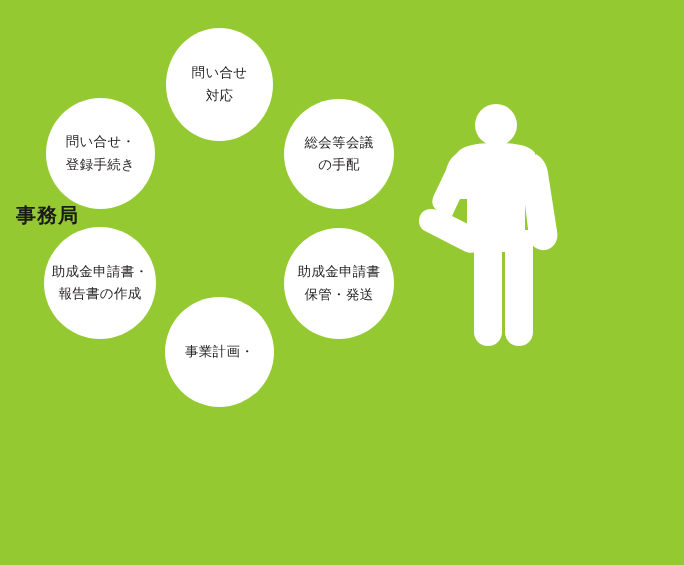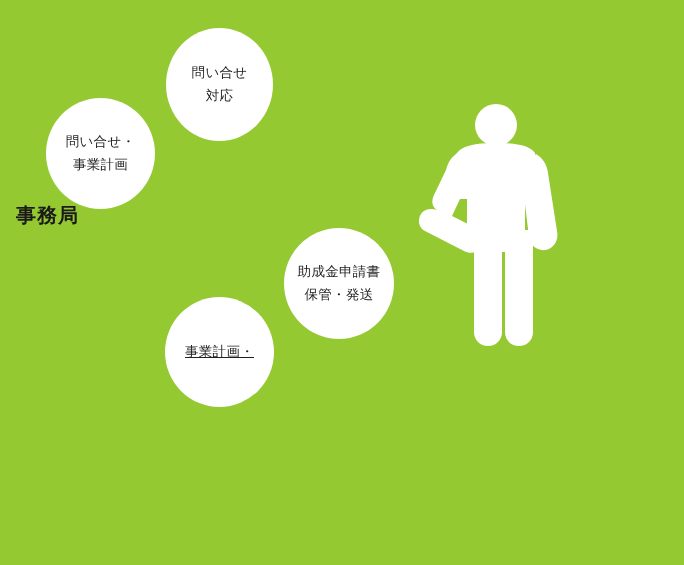--- a/index.html
+++ b/index.html
@@ -37,21 +37,21 @@
   .bubble .line {
     display: block;
     white-space: nowrap;
   }
   
   #bubble-inquiry   { left: 166px; top:  28px; width: 107px; height: 113px; }
   #bubble-membership{ left:  46px; top:  98px; width: 109px; height: 111px; }
   #bubble-meetings  { left: 284px; top:  99px; width: 110px; height: 110px; }
   #bubble-grants    { left:  44px; top: 227px; width: 112px; height: 112px; }
   #bubble-documents { left: 284px; top: 228px; width: 110px; height: 111px; }
-  #bubble-planning  { left: 165px; top: 297px; width: 109px; height: 110px; text-decoration: underline; }
+  #bubble-planning  { left: 165px; top: 297px; width: 109px; height: 110px; }
 
   #center-label {
     position: absolute;
     left: 16px;
     top: 202px;
     width: 438px;
     text-align: left;
     font-size: 20px;
     font-weight: bold;
     color: #1a1a1a;
@@ -72,24 +72,32 @@
 
   <div id="center-label">事務局</div>
 
   <div class="bubble" id="bubble-inquiry">
     <span class="line">問い合せ</span>
     <span class="line">対応</span>
   </div>
 
   <div class="bubble" id="bubble-membership">
     <span class="line">問い合せ・</span>
-    <span class="line">事業計画</span>
+    <span class="line">登録手続き</span>
   </div>
 
+  <div class="bubble" id="bubble-meetings">
+    <span class="line">総会等会議</span>
+    <span class="line">の手配</span>
+  </div>
 
+  <div class="bubble" id="bubble-grants">
+    <span class="line">助成金申請書・</span>
+    <span class="line">報告書の作成</span>
+  </div>
 
   <div class="bubble" id="bubble-documents">
     <span class="line">助成金申請書</span>
     <span class="line">保管・発送</span>
   </div>
 
   <div class="bubble" id="bubble-planning">
     <span class="line">事業計画・</span>
   </div>
 

